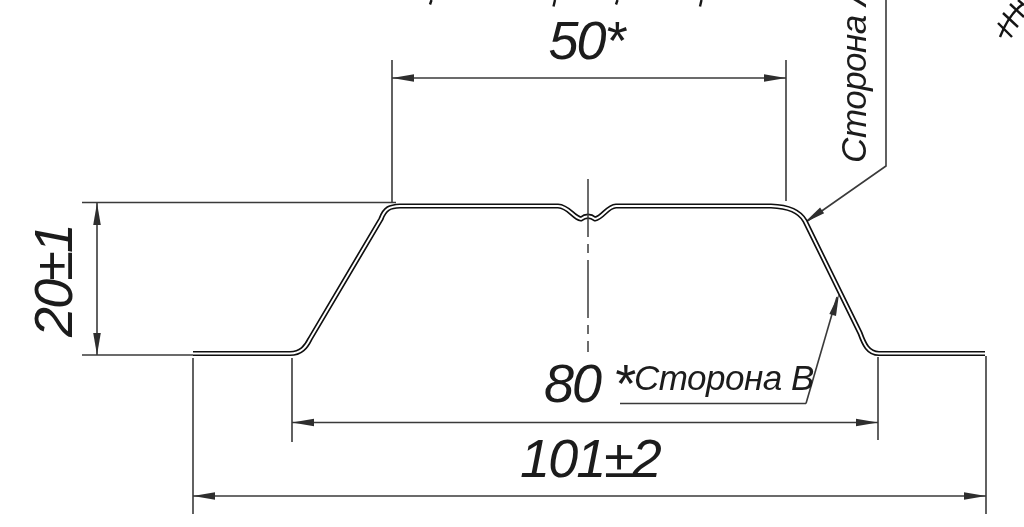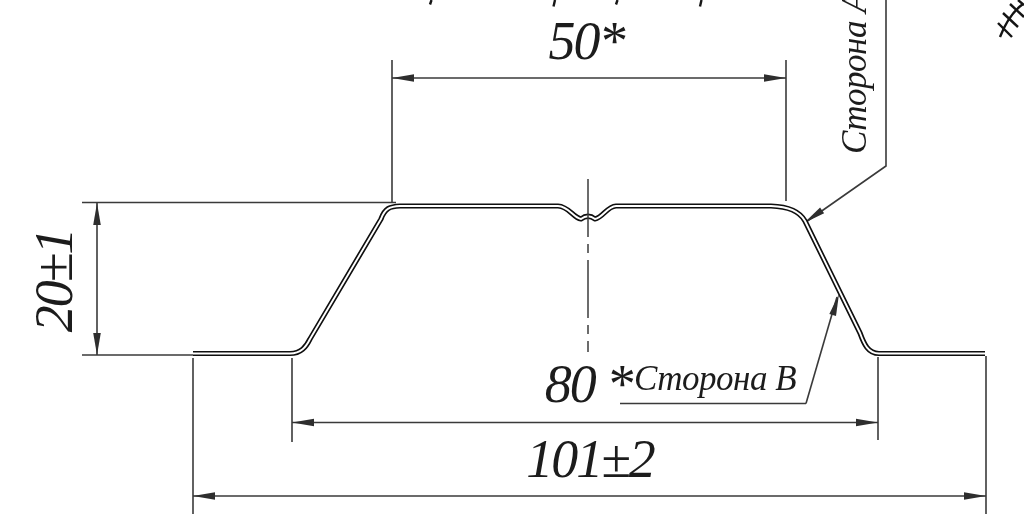--- a/index.html
+++ b/index.html
@@ -2,21 +2,21 @@
 <html><head>
 <meta charset="utf-8">
 <style>
   html, body { margin: 0; padding: 0; background: #ffffff; }
   #stage {
     position: relative;
     width: 1024px;
     height: 527px;
     background: #ffffff;
     overflow: hidden;
-    font-family: Liberation Serif, serif;
+    font-family: Liberation Sans, sans-serif;
   }
   svg { position: absolute; left: 0; top: 0; }
   .thin   { stroke: #3a3a3a; stroke-width: 1.6; fill: none; }
   .arw    { fill: #2e2e2e; stroke: none; }
   .prof-b { stroke: #0f0f0f; stroke-width: 5.2; fill: none; stroke-linejoin: round; }
   .prof-w { stroke: #ffffff; stroke-width: 1.9; fill: none; stroke-linejoin: round; }
   .cline  { stroke: #3d3d3d; stroke-width: 1.5; fill: none; stroke-dasharray: 58 7 9 7; }
   .frag   { stroke: #141414; stroke-width: 2.4; fill: none; }
   .rem    { stroke: #161616; stroke-width: 2.4; fill: none; }
   .dimnum {

